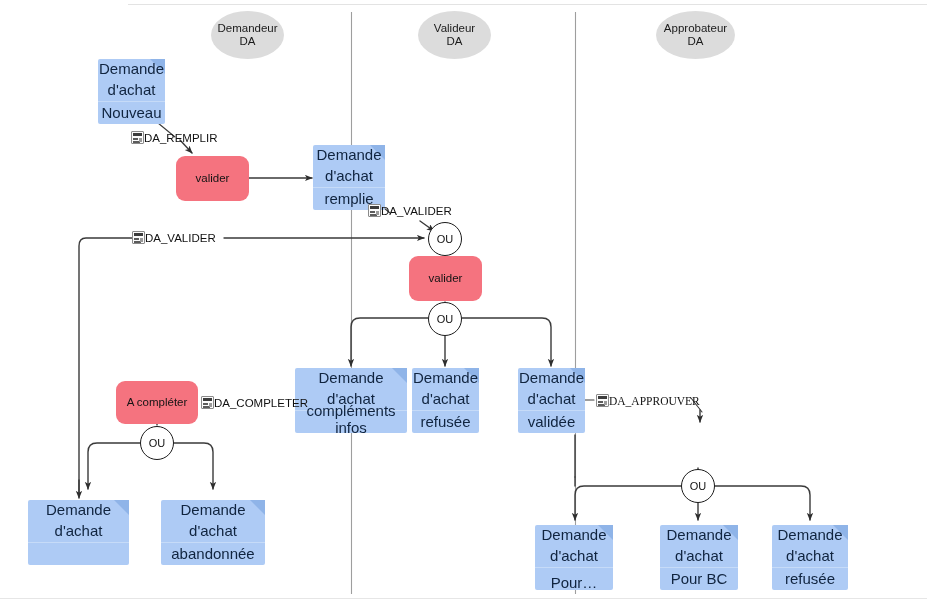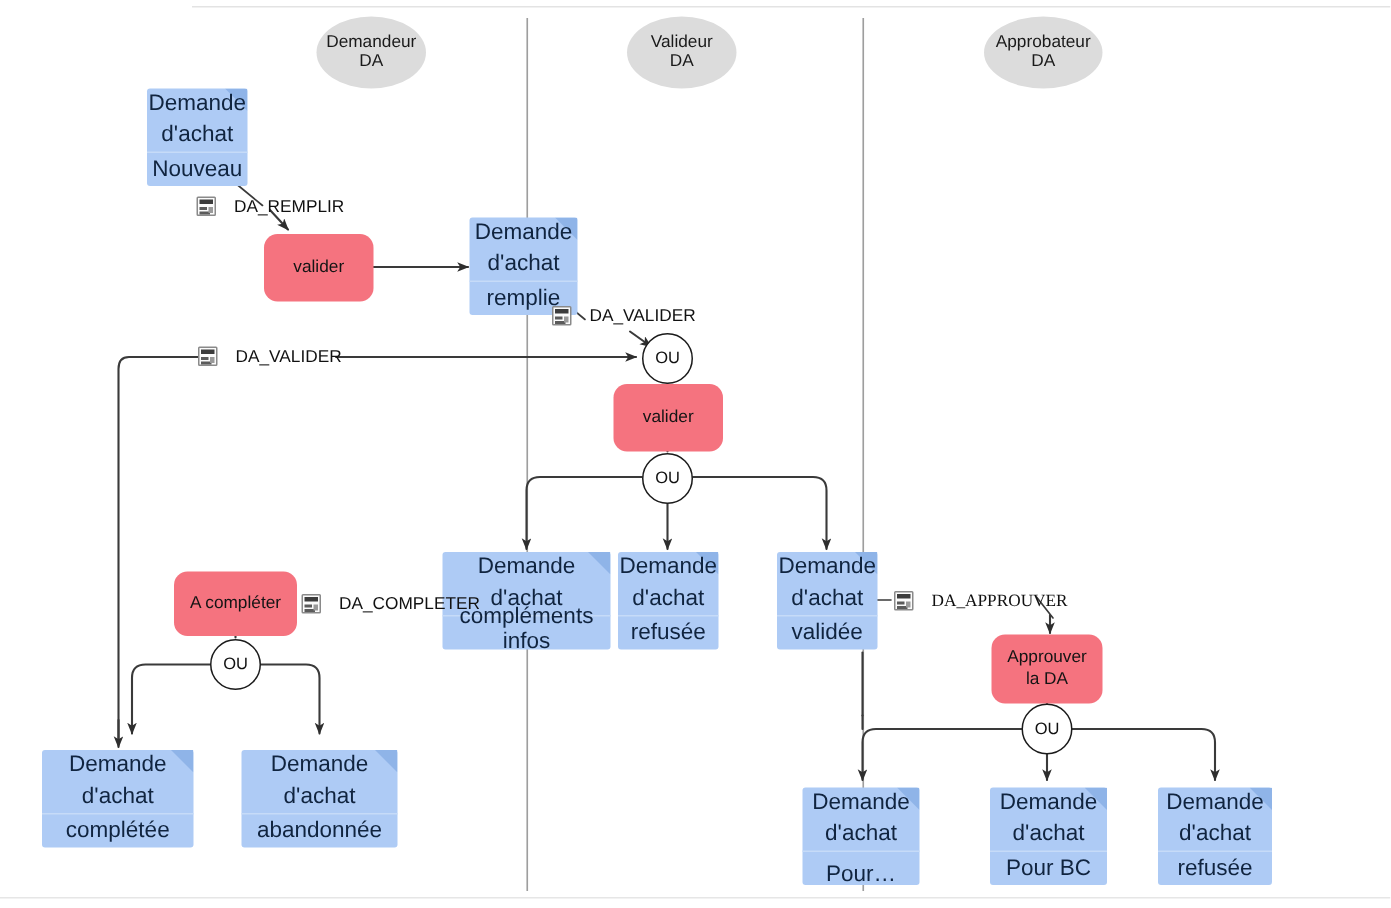--- a/index.html
+++ b/index.html
@@ -53,21 +53,21 @@
   
   .gw{
     position:absolute;width:34px;height:34px;border-radius:50%;
     background:#ffffff;border:1.4px solid #1b1b1b;box-sizing:border-box;
     display:flex;align-items:center;justify-content:center;
     font-size:11px;color:#111;
   }
 
   
   .trans{
-    position:absolute;display:flex;align-items:center;gap:12px;
+    position:absolute;display:flex;align-items:center;gap:0;
     font-size:11.5px;color:#111;white-space:nowrap;
   }
   .form-icon{
     width:13px;height:13px;flex:0 0 13px;
     background:#fbfbfb;border:1px solid #8a8a8a;box-sizing:border-box;
     position:relative;border-radius:1px;
   }
   .form-icon i{position:absolute;display:block;background:#5b5b5b;}
   .form-icon i.hdr{left:1px;right:1px;top:1px;height:3px;background:#3c3c3c;}
   .form-icon i.l1{left:1px;width:5px;top:6px;height:1.5px;}
@@ -221,23 +221,20 @@
     </div>
   </div>
 
   <div class="doc" style="left:28px;top:500px;width:101px;height:65px;">
     <div class="fold"></div>
     <div class="dtitle" style="height:42px;">
       <span>Demande</span>
       <span>d'achat</span>
     </div>
     <div class="dsep" style="top:42px;"></div>
-    <div class="dstate" style="height:23px;">
-      <span>complétée</span>
-    </div>
   </div>
 
   <div class="doc" style="left:161px;top:500px;width:104px;height:65px;">
     <div class="fold"></div>
     <div class="dtitle" style="height:42px;">
       <span>Demande</span>
       <span>d'achat</span>
     </div>
     <div class="dsep" style="top:42px;"></div>
     <div class="dstate" style="height:23px;">
@@ -286,26 +283,20 @@
   </div>
 
   <div class="task" style="left:409px;top:256px;width:73px;height:45px;">
     <span>valider</span>
   </div>
 
   <div class="task" style="left:116px;top:381px;width:82px;height:43px;">
     <span>A compléter</span>
   </div>
 
-  <div class="task" style="left:661px;top:423px;width:74px;height:46px;">
-    <div>
-      <span style="display:block;">Approuver</span>
-      <span style="display:block;">la DA</span>
-    </div>
-  </div>
 
   <div class="gw" style="left:428px;top:222px;">
     <span>OU</span>
   </div>
   <div class="gw" style="left:428px;top:302px;">
     <span>OU</span>
   </div>
   <div class="gw" style="left:140px;top:426px;">
     <span>OU</span>
   </div>

